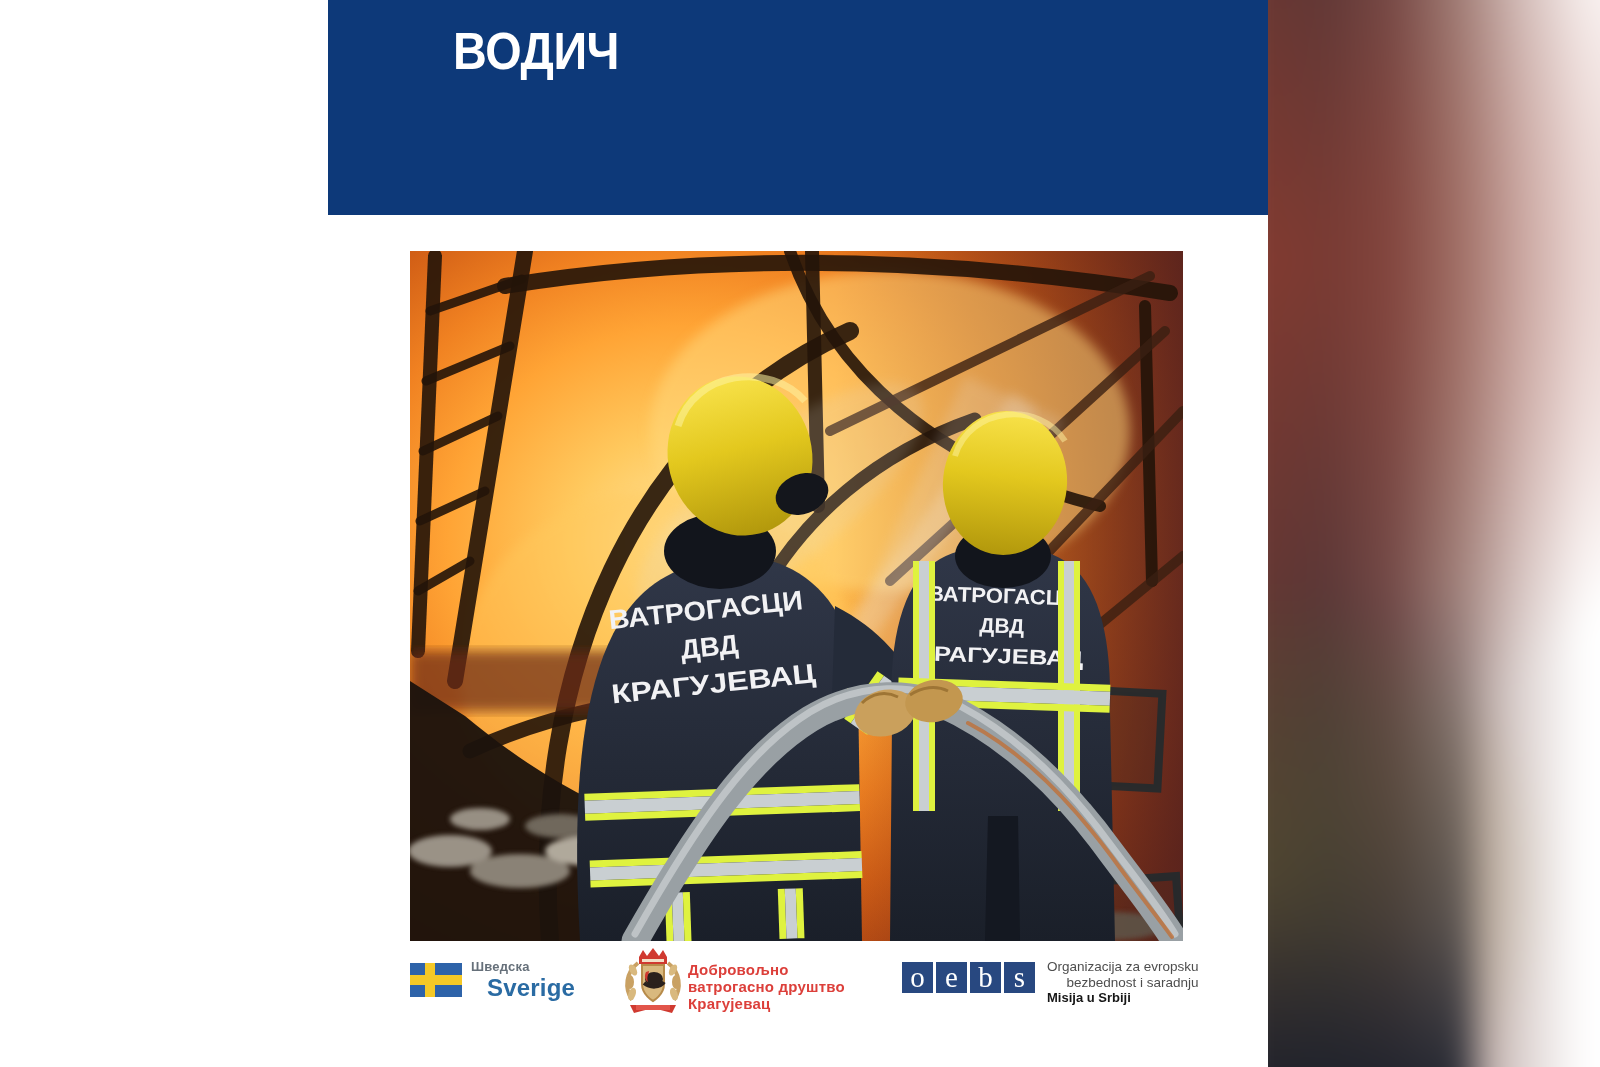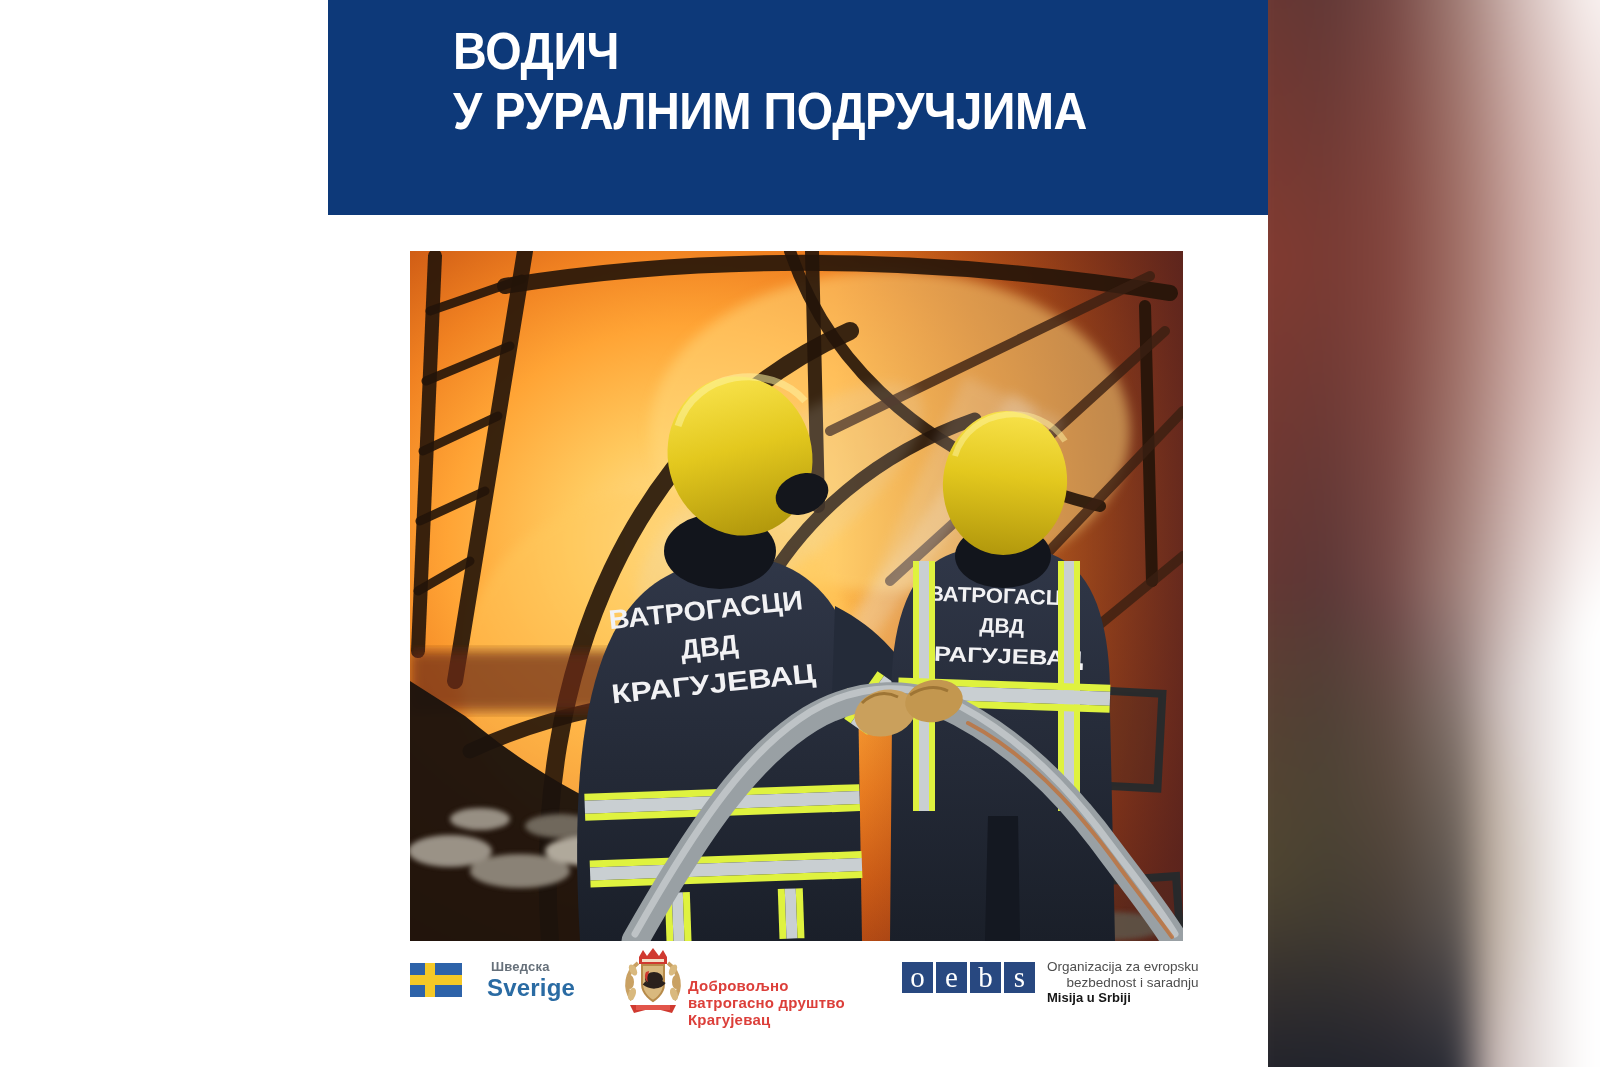--- a/index.html
+++ b/index.html
@@ -40,25 +40,25 @@
 
   .photo { position:absolute; left:82px; top:251px; width:773px; height:690px; }
   .photo svg { display:block; width:773px; height:690px; }
   .jacket-text { font-family:"Liberation Sans", sans-serif; font-weight:700; fill:#f2f2f4; }
 
   
   .sweden-flag { position:absolute; left:82px; top:963px; width:52px; height:34px; background:#2e63a9; }
   .sweden-flag .bar-v { position:absolute; left:15px; top:0; width:10px; height:34px; background:#f5c927; }
   .sweden-flag .bar-h { position:absolute; left:0; top:12px; width:52px; height:10px; background:#f5c927; }
   .sweden-text { position:absolute; left:143px; top:959px; }
-  .sweden-text .cyr { font-size:13px; font-weight:700; color:#66707a; letter-spacing:0.2px;margin-left:20px; }
+  .sweden-text .cyr { font-size:13px; font-weight:700; color:#66707a; letter-spacing:0.2px; }
   .sweden-text .lat { font-size:24px; font-weight:700; color:#2a6ba3; margin-top:0px; letter-spacing:0.2px;margin-left:16px; }
 
   .dvd-crest { position:absolute; left:291px; top:948px; width:68px; height:72px; }
-  .dvd-text { position:absolute; left:360px; top:961px;margin-top:16px; }
+  .dvd-text { position:absolute; left:360px; top:961px; }
   .dvd-text div { font-size:15px; line-height:17px; font-weight:700; color:#dc3f3a; letter-spacing:0.2px; }
 
   .oebs-squares { position:absolute; left:574px; top:962px; display:flex; }
   .oebs-squares .sq {
     width:31px; height:31px; margin-right:3px; background:#284880;
     color:#ffffff; font-family:"Liberation Serif", serif; font-size:29px; line-height:30px;
     text-align:center; font-weight:400;
   }
   .oebs-text { position:absolute; left:719px; top:959px; }
   .oebs-text .l1, .oebs-text .l2 { font-size:13.5px; line-height:15.5px; color:#4e4e4e;text-align:right; }
@@ -70,21 +70,20 @@
 <div class="stage">
 
   <div class="bg-left"></div>
   <div class="bg-right"></div>
 
   <div class="panel">
 
     <div class="banner">
       <div class="title">
         <div class="line"><span>ВОДИЧ</span></div>
-        <div class="line"><span>У РУРАЛНИМ ПОДРУЧЈИМА</span></div>
       </div>
     </div>
 
     <div class="photo">
       <svg viewBox="0 0 773 690" preserveAspectRatio="none">
         <defs>
           <radialGradient id="fireGrad" cx="36%" cy="42%" r="78%">
             <stop offset="0%" stop-color="#ffe49a"></stop>
             <stop offset="20%" stop-color="#ffc95e"></stop>
             <stop offset="40%" stop-color="#ffa435"></stop>

